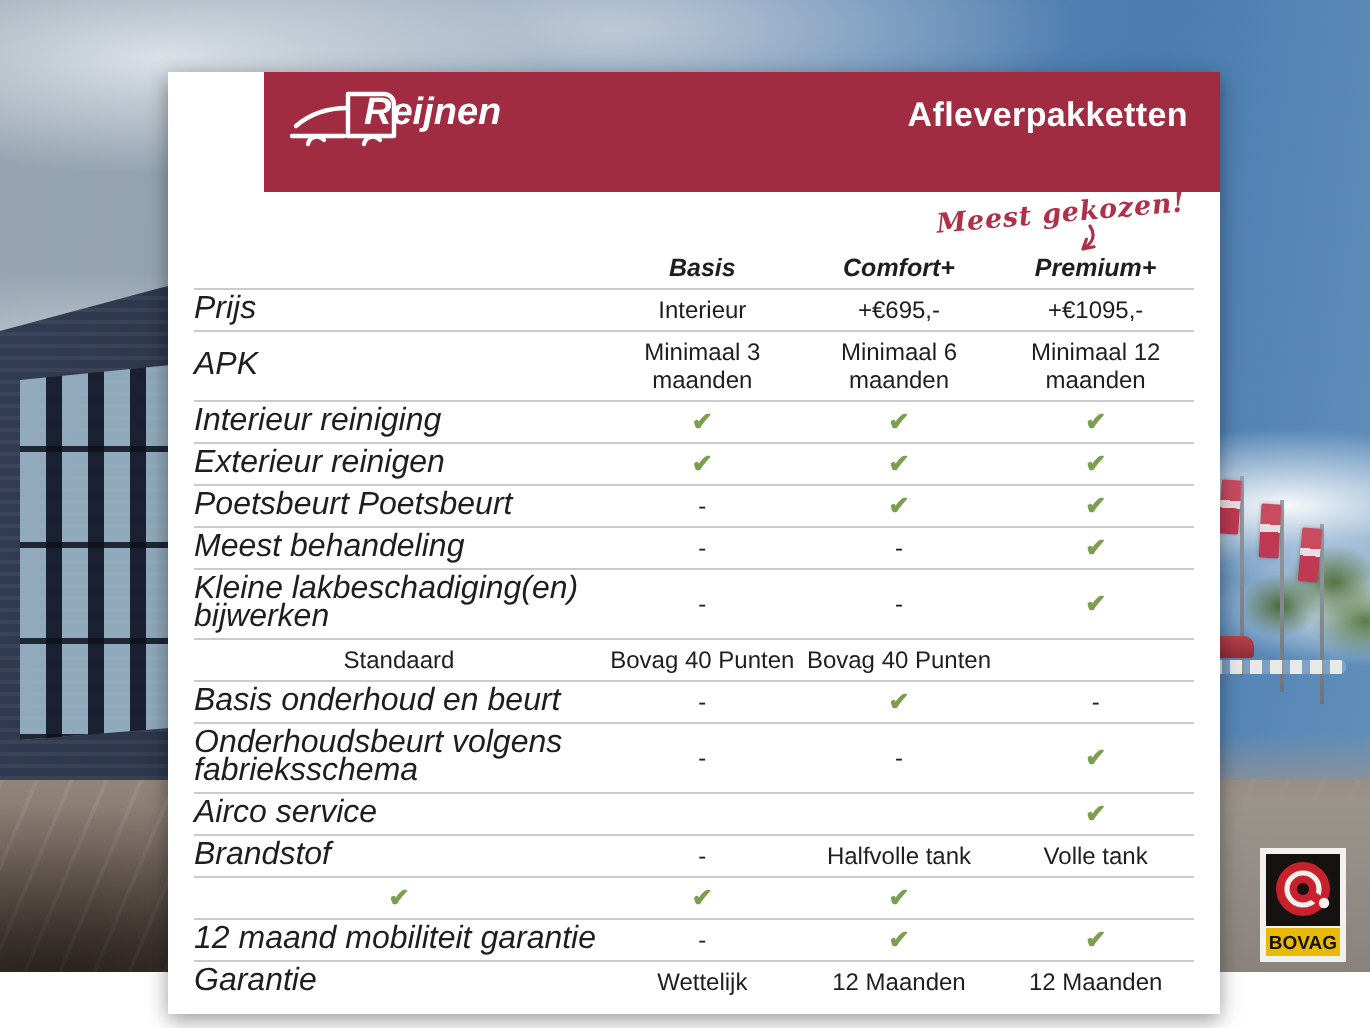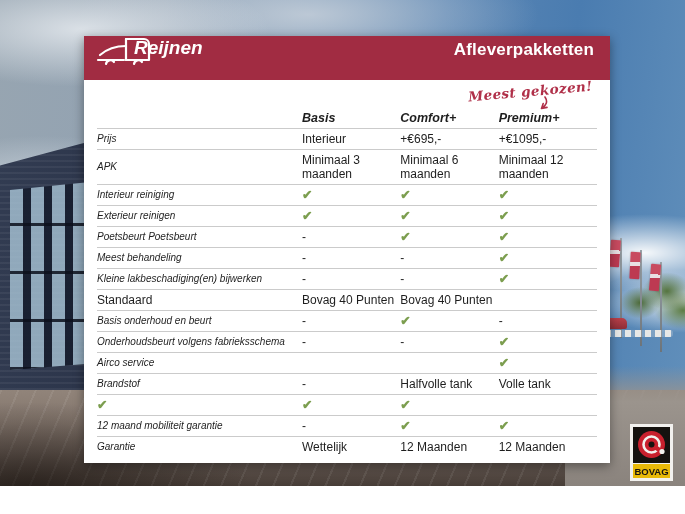--- a/index.html
+++ b/index.html
@@ -43,41 +43,41 @@
   .car-red{position:absolute;right:58px;top:318px;width:34px;height:11px;border-radius:4px 5px 2px 2px;
     background:linear-gradient(180deg,#b9404a,#8e2e38);}
   .pole{position:absolute;width:2px;background:linear-gradient(180deg,#9aa2a8,#6d747a);}
   .flag{position:absolute;width:10px;height:27px;border-radius:1px;
     background:linear-gradient(180deg,#c84b60 0 38%, #e9dfe2 38% 52%, #bd3a52 52% 100%);
     box-shadow:0 0 2px rgba(0,0,0,.25);}
 
   
   .card{position:absolute;left:84px;top:36px;width:526px;background:#fff;z-index:10;
     box-shadow:0 3px 10px rgba(0,0,0,.4);}
-  .card-header{height:44px;background:var(--header-bg,#a12c42);display:flex;align-items:center;
-    justify-content:space-between;padding:0 16px 16px 12px;box-sizing:border-box;}
+  .card-header{height:60px;background:var(--header-bg,#a12c42);display:flex;align-items:center;
+    justify-content:space-between;padding:0 16px 16px 12px;box-sizing:border-box;margin-left:48px;}
   .card-title{color:#fff;font-size:17px;font-weight:bold;letter-spacing:.2px;}
   .logo{display:flex;align-items:center;}
 
   .card-body{padding:0 13px 6px 13px;}
 
   
   .annot-row{position:relative;height:28px;}
   .annot{position:absolute;right:4px;top:3px;color:var(--annot,#b03049);
     font-family:"DejaVu Serif",serif;font-style:italic;font-size:13.5px;font-weight:bold;
     transform:rotate(-5deg);letter-spacing:.4px;white-space:nowrap;}
   .annot-arrow{position:absolute;right:48px;top:16px;}
 
   
   .t-row,.t-head{display:grid;grid-template-columns:205px 1fr 1fr 1fr;align-items:center;
     border-bottom:1px solid #cbcbcb;padding:3px 0;}
   .t-row:last-child{border-bottom:none;}
   .t-head .t-cell{font-weight:bold;font-style:italic;font-size:12.5px;color:#1e1e1e;}
-  .t-label{font-style:italic;font-size:10px;line-height:14px;color:#1e1e1e;padding-right:4px;}
-  .t-cell{text-align:left;font-size:12px;line-height:14px;color:#1e1e1e;}
+  .t-label{font-style:italic;font-size:16px;line-height:14px;color:#1e1e1e;padding-right:4px;}
+  .t-cell{text-align:center;font-size:12px;line-height:14px;color:#1e1e1e;}
   .t-cell.check{color:var(--check,#7c9e4f);font-weight:bold;font-size:12.5px;}
 
   
   .bovag{position:absolute;left:630px;top:424px;z-index:11;}
 </style>
 </head>
 <body>
 
 <div id="stage">
 

